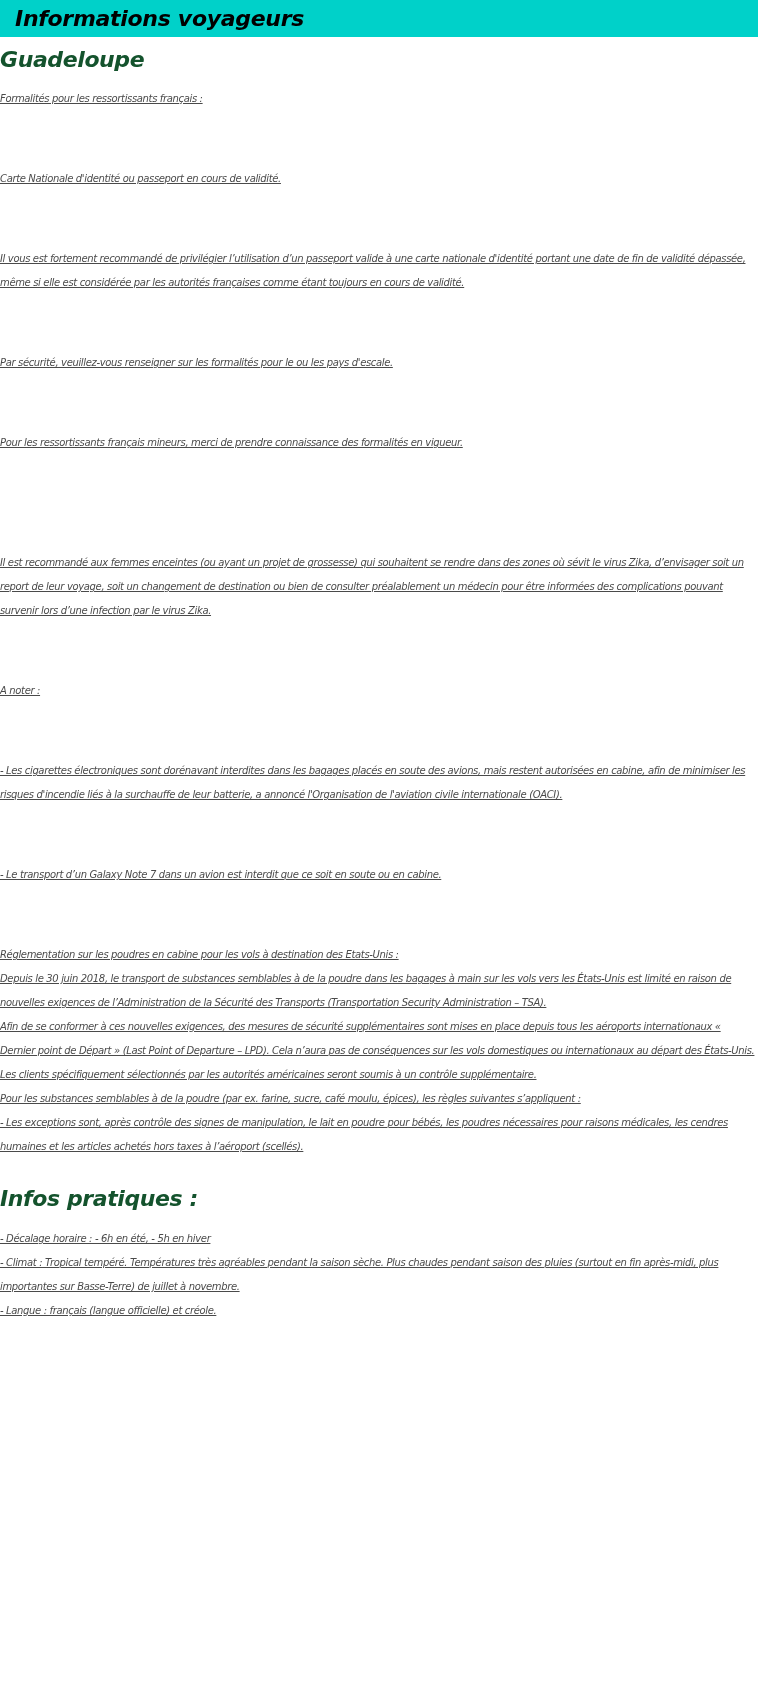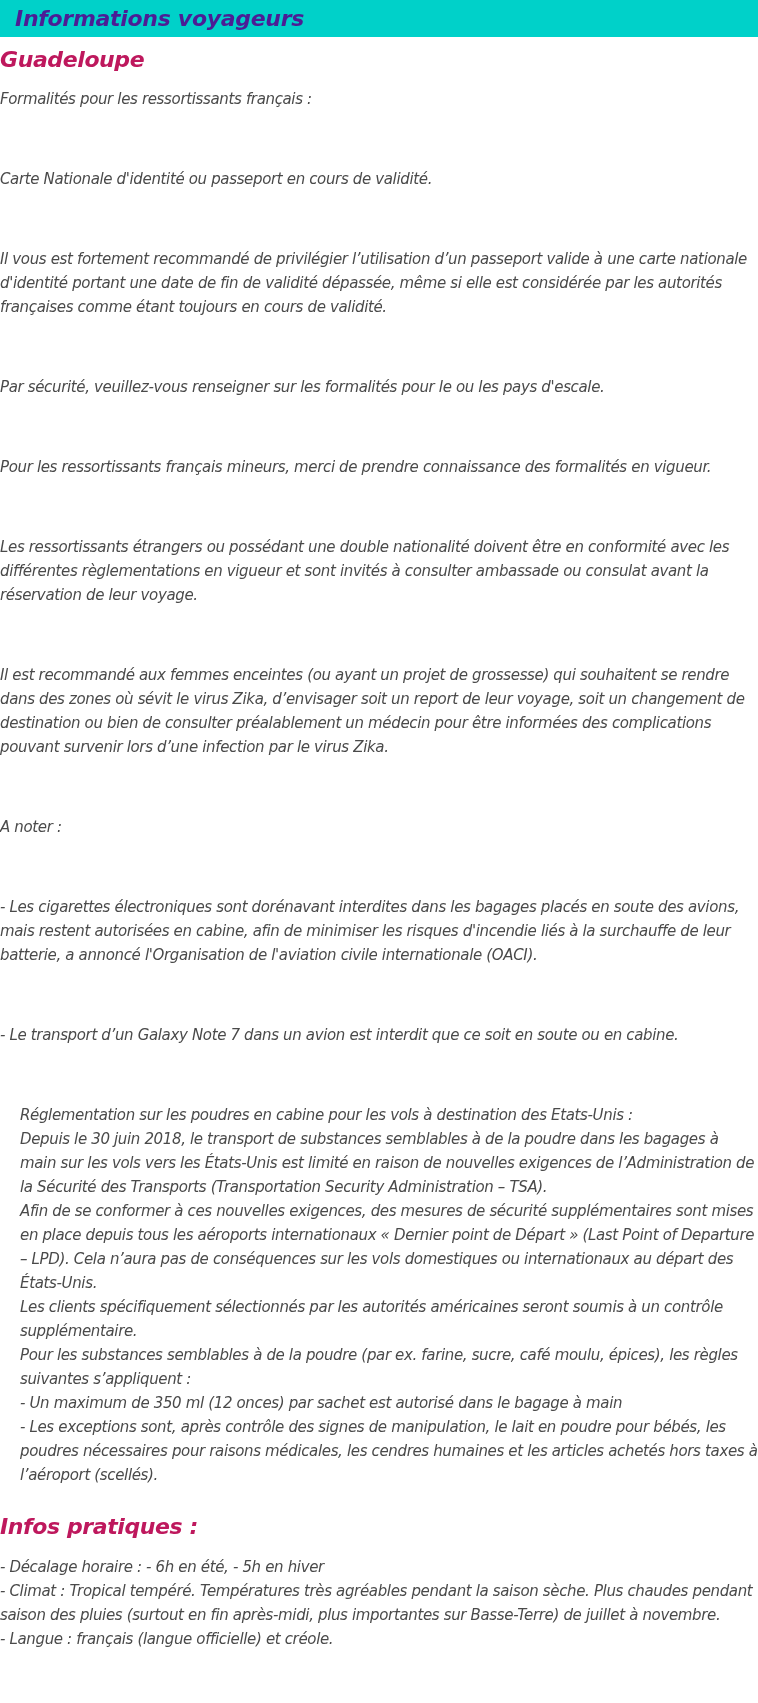--- a/index.html
+++ b/index.html
@@ -16,54 +16,55 @@
   }
   .header-bar {
     height: 37px;
     background: #00d1c9;
     display: flex;
     align-items: center;
     padding-left: 15px;
     box-sizing: border-box;
   }
   .header-title {
-    color: #4c1d95;
+    color: #000000;
     font-style: italic;
     font-weight: bold;
     font-size: 22px;
     letter-spacing: -0.3px;
     line-height: 37px;
     font-family: "DejaVu Sans", "Liberation Sans", sans-serif;
   }
   .content {
     padding: 0;
   }
   .section-title {
-    color: #be185d;
+    color: #14532d;
     font-style: italic;
     font-weight: bold;
     font-size: 22px;
     line-height: 32px;
     margin: 7px 0 0 0;
     letter-spacing: -0.4px;
   }
   .section-title.infos {
     margin: 24px 0 0 0;
   }
   p {
     margin: 0 0 16px 0;
-    font-size: 15px;
+    font-size: 10px;
     font-style: italic;
     line-height: 24px;
     letter-spacing: -0.35px;
     white-space: normal;
+    text-decoration: underline;
   }
   p.first { margin-top: 11px; }
   p.blank { height: 24px; }
-  p.block { margin: 0; padding-left: 20px; }
+  p.block { margin: 0; }
   .block-wrap { margin: 0 0 0 0; }
   .list-wrap { margin-top: 12px; }
   .list-wrap p { margin: 0; }
 </style>
 </head>
 <body>
 
 <div class="header-bar">
   <span class="header-title">Informations voyageurs</span>
 </div>
@@ -74,38 +75,36 @@
   <p class="first">Formalités pour les ressortissants français :</p>
   <p class="blank"></p>
   <p>Carte Nationale d'identité  ou passeport en cours de validité.</p>
   <p class="blank"></p>
   <p>Il vous est fortement recommandé de privilégier l’utilisation d’un passeport valide à une carte nationale d'identité portant une date de fin de validité dépassée, même si elle est considérée par les autorités françaises comme étant toujours en cours de validité.</p>
   <p class="blank"></p>
   <p>Par sécurité, veuillez-vous renseigner sur les formalités pour le ou les pays d'escale.</p>
   <p class="blank"></p>
   <p>Pour les ressortissants français mineurs, merci de prendre connaissance des formalités en vigueur.</p>
   <p class="blank"></p>
-  <p>Les ressortissants étrangers ou possédant une double nationalité doivent être en conformité avec les différentes règlementations en vigueur et sont invités à consulter ambassade ou consulat avant la réservation de leur voyage.</p>
   <p class="blank"></p>
   <p>Il est recommandé aux femmes enceintes (ou ayant un projet de grossesse) qui souhaitent se rendre dans des zones où sévit le virus Zika, d’envisager soit un report de leur voyage, soit un changement de destination ou bien de consulter préalablement un médecin pour être informées des complications pouvant survenir lors d’une infection par le virus Zika.</p>
   <p class="blank"></p>
   <p>A noter :</p>
   <p class="blank"></p>
   <p>- Les cigarettes électroniques sont dorénavant interdites dans les bagages placés en soute des avions, mais restent autorisées en cabine, afin de minimiser les risques d'incendie liés à la surchauffe de leur batterie, a annoncé l'Organisation de l'aviation civile internationale (OACI).</p>
   <p class="blank"></p>
   <p>- Le transport d’un Galaxy Note 7 dans un avion est interdit que ce soit en soute ou en cabine.</p>
   <p class="blank"></p>
 
   <div class="block-wrap">
     <p class="block">Réglementation sur les poudres en cabine pour les vols à destination des Etats-Unis :</p>
     <p class="block">Depuis le 30 juin 2018, le transport de substances semblables à de la poudre dans les bagages à main sur les vols vers les États-Unis est limité en raison de nouvelles exigences de l’Administration de la Sécurité des Transports (Transportation Security Administration – TSA).</p>
     <p class="block">Afin de se conformer à ces nouvelles exigences, des mesures de sécurité supplémentaires sont mises en place depuis tous les aéroports internationaux « Dernier point de Départ » (Last Point of Departure – LPD). Cela n’aura pas de conséquences sur les vols domestiques ou internationaux au départ des États-Unis.</p>
     <p class="block">Les clients spécifiquement sélectionnés par les autorités américaines seront soumis à un contrôle supplémentaire.</p>
     <p class="block">Pour les substances semblables à de la poudre (par ex. farine, sucre, café moulu, épices), les règles suivantes s’appliquent :</p>
-    <p class="block">- Un maximum de 350 ml (12 onces) par sachet est autorisé dans le bagage à main</p>
     <p class="block">- Les exceptions sont, après contrôle des signes de manipulation, le lait en poudre pour bébés, les poudres nécessaires pour raisons médicales, les cendres humaines et les articles achetés hors taxes à l’aéroport (scellés).</p>
   </div>
 
   <div class="section-title infos">Infos pratiques :</div>
 
   <div class="list-wrap">
     <p>- Décalage horaire : - 6h en été, - 5h en hiver</p>
     <p>- Climat : Tropical tempéré. Températures très agréables pendant la saison sèche. Plus chaudes pendant saison des pluies (surtout en fin après-midi, plus importantes sur Basse-Terre) de juillet à novembre.</p>
     <p>- Langue : français (langue officielle) et créole.</p>
 

